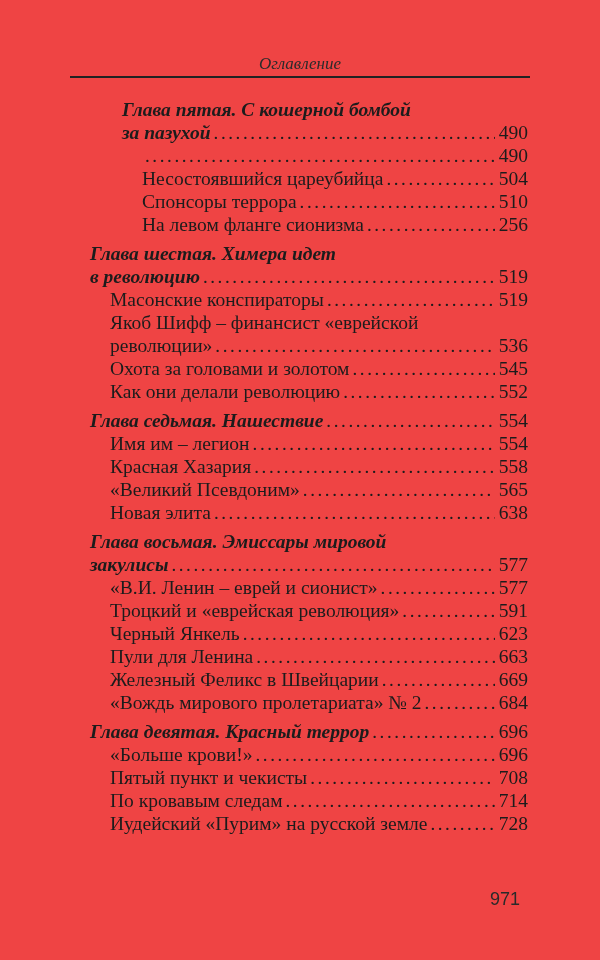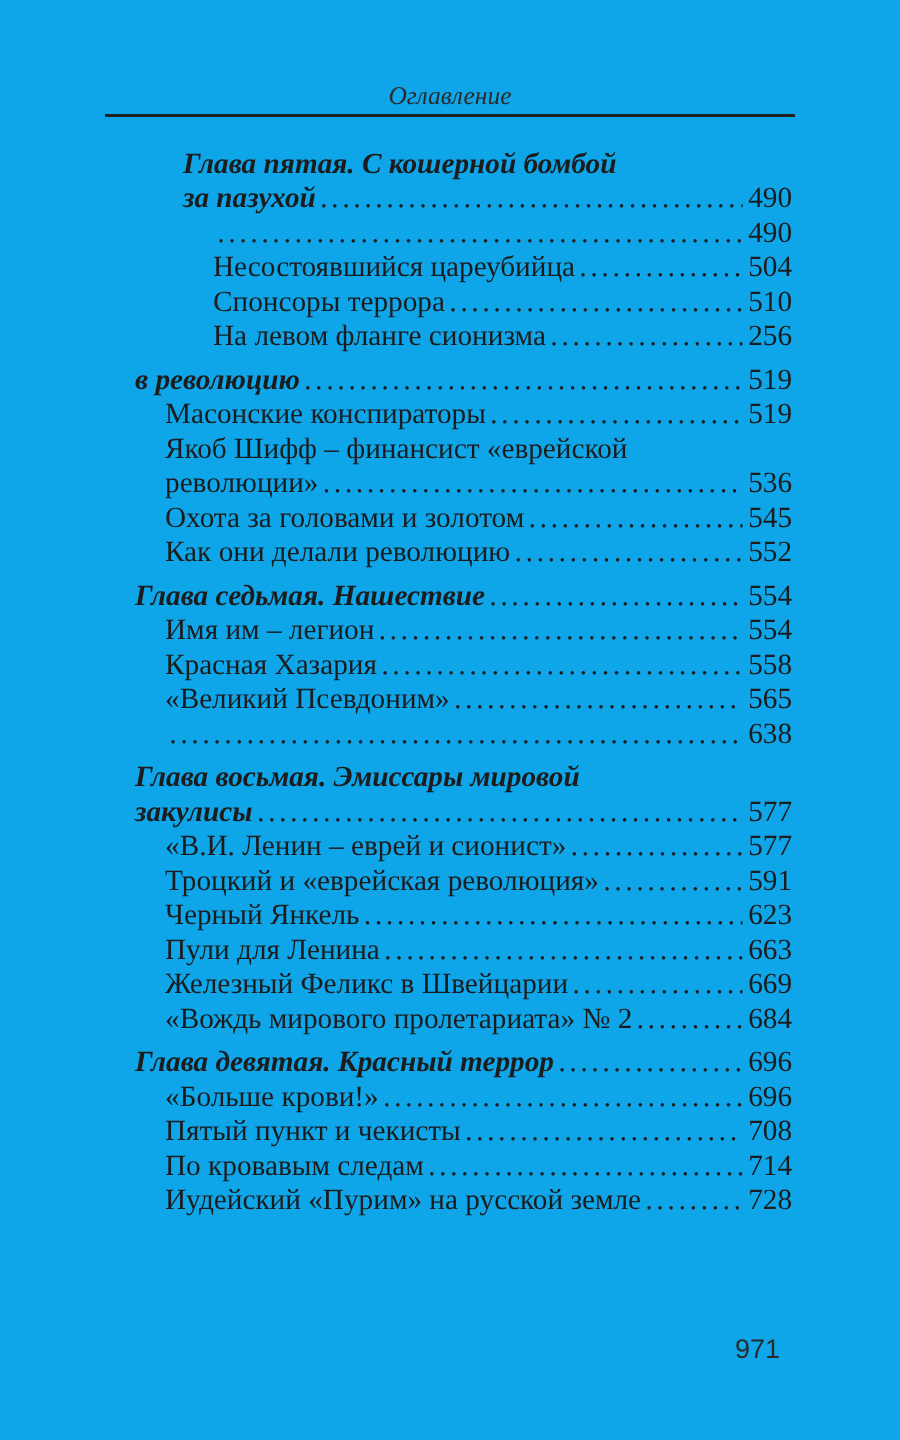--- a/index.html
+++ b/index.html
@@ -4,21 +4,21 @@
 <style>
   html, body {
     margin: 0;
     padding: 0;
     background: #ffffff;
   }
   .page {
     position: relative;
     width: 600px;
     height: 960px;
-    background: #0ea5e9;
+    background: #ef4444;
     overflow: hidden;
     font-family: "Liberation Serif", "DejaVu Serif", serif;
     color: #1c1c1c;
   }
   .running-head {
     position: absolute;
     top: 54px;
     left: 70px;
     right: 70px;
     text-align: center;
@@ -119,20 +119,23 @@
           <span class="pg">510</span>
         </div>
         <div class="row sub">
           <span class="title">На левом фланге сионизма</span>
           <span class="leader"></span>
           <span class="pg">256</span>
         </div>
       </div>
       <div class="group">
         <div class="row chapter">
+          <span class="title">Глава шестая. Химера идет</span>
+        </div>
+        <div class="row chapter">
           <span class="title">в революцию</span>
           <span class="leader"></span>
           <span class="pg">519</span>
         </div>
         <div class="row sub">
           <span class="title">Масонские конспираторы</span>
           <span class="leader"></span>
           <span class="pg">519</span>
         </div>
         <div class="row sub">
@@ -169,20 +172,21 @@
           <span class="title">Красная Хазария</span>
           <span class="leader"></span>
           <span class="pg">558</span>
         </div>
         <div class="row sub">
           <span class="title">«Великий Псевдоним»</span>
           <span class="leader"></span>
           <span class="pg">565</span>
         </div>
         <div class="row sub">
+          <span class="title">Новая элита</span>
           <span class="leader"></span>
           <span class="pg">638</span>
         </div>
       </div>
       <div class="group">
         <div class="row chapter">
           <span class="title">Глава восьмая. Эмиссары мировой</span>
         </div>
         <div class="row chapter">
           <span class="title">закулисы</span>

